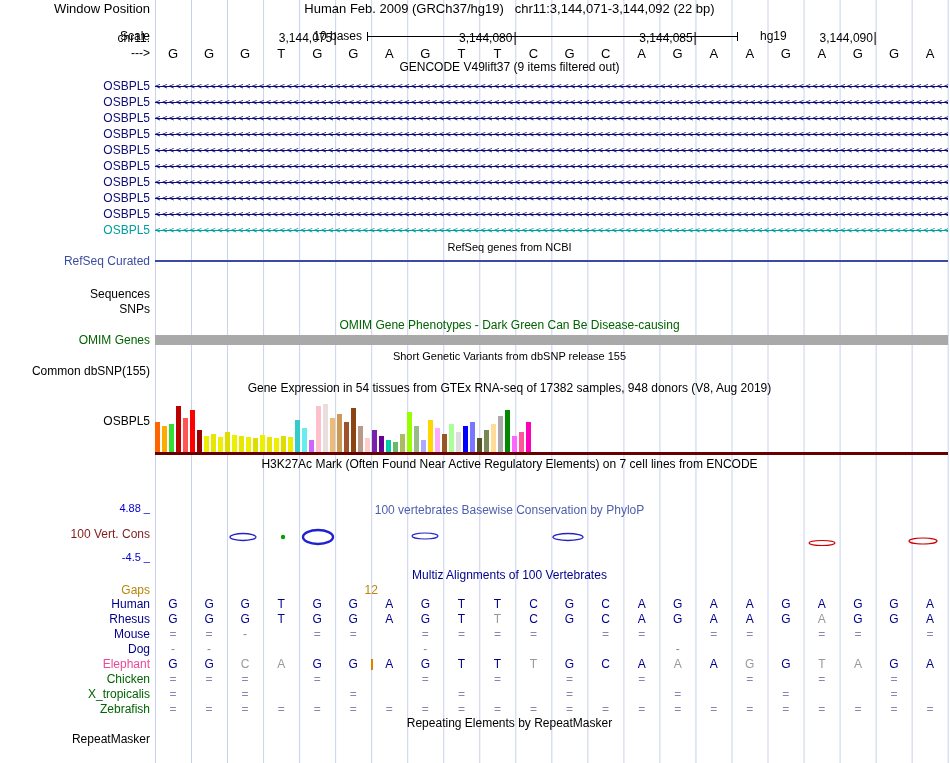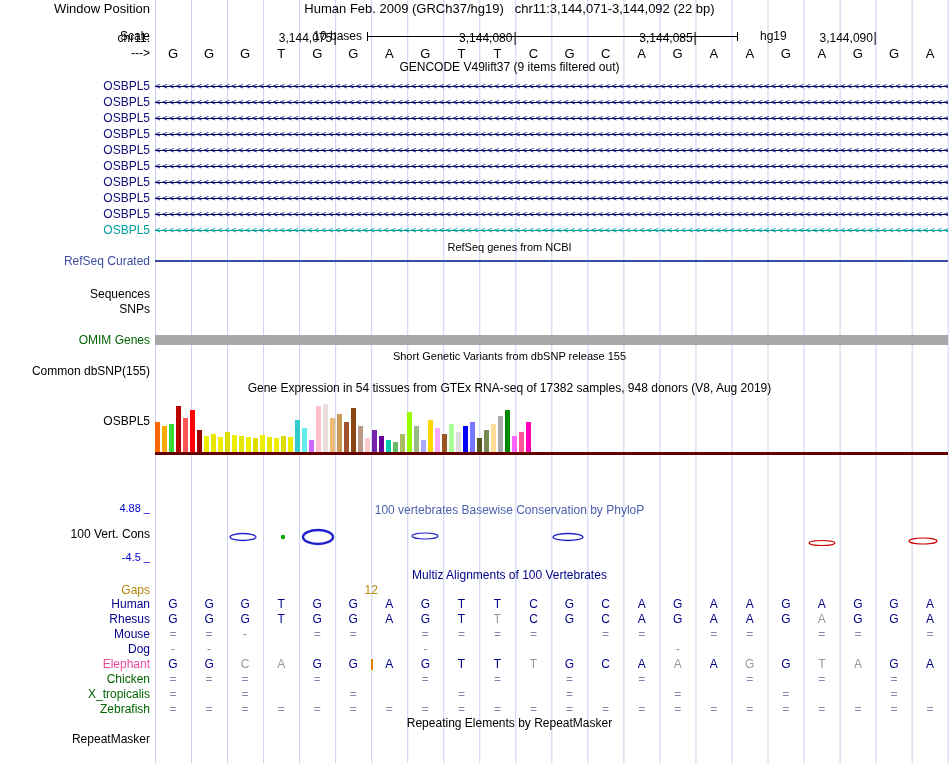--- a/index.html
+++ b/index.html
@@ -152,20 +152,23 @@
     <div class="refline" style="background: rgb(59, 76, 160);"></div>
   </div>
 
   <div class="row" style="top:287px;">
     <div class="lbl">Sequences</div>
   </div>
   <div class="row" style="top:302px;">
     <div class="lbl">SNPs</div>
   </div>
 
+  <div class="row" style="top:319px;height:13px;line-height:13px;">
+    <div class="ttl" style="color: rgb(0, 100, 0);">OMIM Gene Phenotypes - Dark Green Can Be Disease-causing</div>
+  </div>
   <div class="row" style="top:333px;height:14px;line-height:14px;">
     <div class="lbl" style="color: rgb(0, 100, 0);">OMIM Genes</div>
     <div class="omimbar" style="background: rgb(169, 169, 169);"></div>
   </div>
 
   <div class="row small" style="top:350px;height:13px;line-height:13px;">
     <div class="ttl">Short Genetic Variants from dbSNP release 155</div>
   </div>
   <div class="row" style="top:364px;">
     <div class="lbl">Common dbSNP(155)</div>
@@ -228,29 +231,32 @@
       <div class="gtex-bar" style="height: 42px; background: rgb(0, 136, 0);"></div>
       <div class="gtex-bar" style="height: 16px; background: rgb(255, 102, 255);"></div>
       <div class="gtex-bar" style="height: 20px; background: rgb(255, 85, 153);"></div>
       <div class="gtex-bar" style="height: 30px; background: rgb(255, 0, 187);"></div>
     </div>
   <div class="row" style="top:414px;">
     <div class="lbl">OSBPL5</div>
   </div>
   <div class="baseline" style="background: rgb(102, 0, 0);"></div>
 
+  <div class="row" style="top:457px;height:14px;line-height:14px;">
+    <div class="ttl">H3K27Ac Mark (Often Found Near Active Regulatory Elements) on 7 cell lines from ENCODE</div>
+  </div>
 
   <div class="row" style="top:502px;height:12px;line-height:12px;font-size:11px;">
     <div class="lbl" style="color: rgb(0, 0, 204);">4.88 _</div>
   </div>
   <div class="row" style="top:503px;height:14px;line-height:14px;">
     <div class="ttl" style="color: rgb(76, 95, 174);">100 vertebrates Basewise Conservation by PhyloP</div>
   </div>
   <div class="row" style="top:527px;">
-    <div class="lbl" style="color: #000000; text-align: right;">100 Vert. Cons</div>
+    <div class="lbl" style="color: #7f1d1d; text-align: right;">100 Vert. Cons</div>
   </div>
   <svg id="cons-svg" class="cons-svg" viewBox="0 0 793 40" xmlns="http://www.w3.org/2000/svg">
       <ellipse cx="88" cy="19" rx="13" ry="3.5" fill="none" stroke="#2222CC" stroke-width="1.3"></ellipse>
       <circle cx="128" cy="19" r="2.2" fill="#00A000"></circle>
       <ellipse cx="163" cy="19" rx="15" ry="7" fill="none" stroke="#2222CC" stroke-width="2.4"></ellipse>
       <ellipse cx="270" cy="18" rx="13" ry="3" fill="none" stroke="#2222CC" stroke-width="1.2"></ellipse>
       <ellipse cx="413" cy="19" rx="15" ry="3.5" fill="none" stroke="#2222CC" stroke-width="1.3"></ellipse>
       <ellipse cx="667" cy="25" rx="13" ry="2.5" fill="none" stroke="#CC0000" stroke-width="1.2"></ellipse>
       <ellipse cx="768" cy="23" rx="14" ry="3" fill="none" stroke="#CC0000" stroke-width="1.2"></ellipse>
     </svg>

